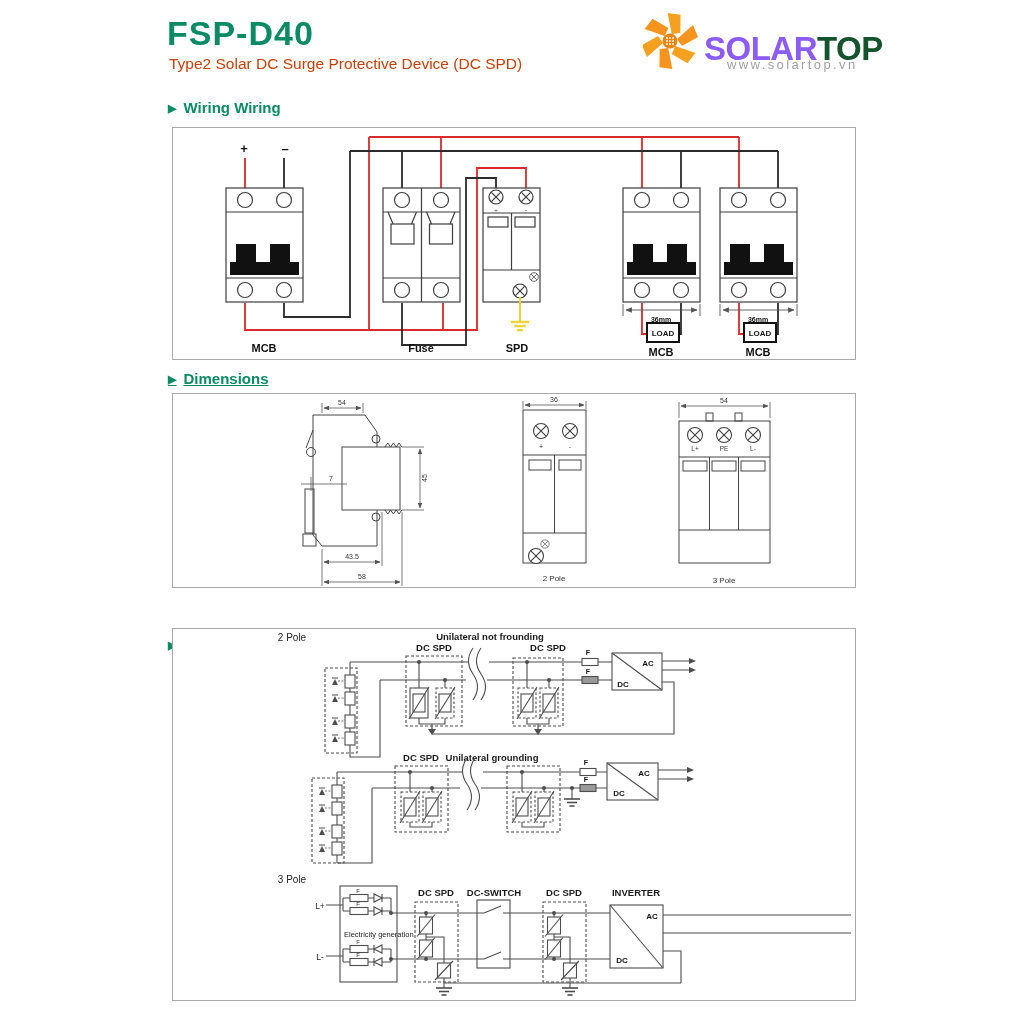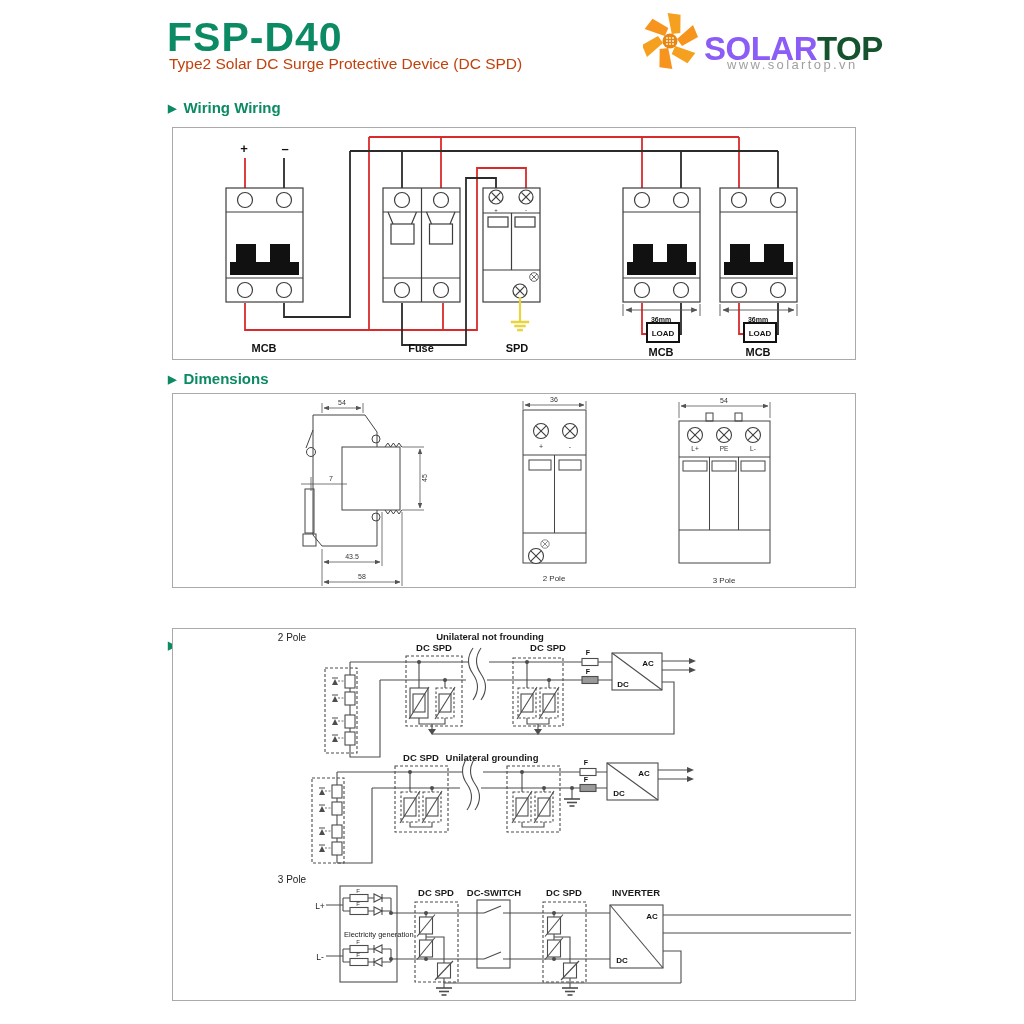--- a/index.html
+++ b/index.html
@@ -1,30 +1,30 @@
 <!DOCTYPE html>
 <html><head>
 <meta charset="utf-8">
 <style>
   html,body{margin:0;padding:0;background:#fff;}
   .page{position:relative;width:1024px;height:1024px;background:#fff;overflow:hidden;
         font-family:"Liberation Sans",sans-serif;}
-  .title{position:absolute;left:167px;top:14px;font-size:41px;font-weight:bold;
+  .title{position:absolute;left:167px;top:14px;font-size:34px;font-weight:bold;
          color:#0b8a63;letter-spacing:1px;}
   .subtitle{position:absolute;left:169px;top:55px;font-size:15.5px;color:#c2410c;}
   .logo{position:absolute;left:643px;top:10px;width:220px;height:62px;}
   .logo svg{position:absolute;left:0;top:2px;}
   .wordmark{position:absolute;left:61px;top:20px;font-size:33px;font-weight:bold;
             letter-spacing:-0.5px;white-space:nowrap;}
   .wm-solar{color:#8b5cf6;}
   .wm-top{color:#14532d;}
   .site{position:absolute;left:84px;top:47px;font-size:13px;color:#a0a0a0;letter-spacing:2.4px;}
   .sec{position:absolute;left:168px;font-size:15px;font-weight:bold;color:#0b8a63;}
   .sec .tri{font-size:11px;margin-right:7px;position:relative;top:-1px;color:#0b8a63;}
-  #sec-wiring{top:99px;} #sec-dim{top:370px;} #sec-draw{top:636px;}
+  #sec-wiring{top:99px;} #sec-dim{top:370px;text-decoration:underline;} #sec-draw{top:636px;}
   svg text{stroke:none;font-family:"Liberation Sans",sans-serif;}
   .mid{text-anchor:middle;}
   .t6{font-size:6px;fill:#333;}
   .t65{font-size:6.5px;fill:#333;}
   .t7{font-size:7px;fill:#333;}
   .t7b{font-size:7px;font-weight:bold;fill:#111;}
   .t75{font-size:7.5px;fill:#222;}
   .t8{font-size:8px;fill:#333;}
   .t8b{font-size:8px;font-weight:bold;fill:#111;}
   .t85b{font-size:8.5px;fill:#222;}

